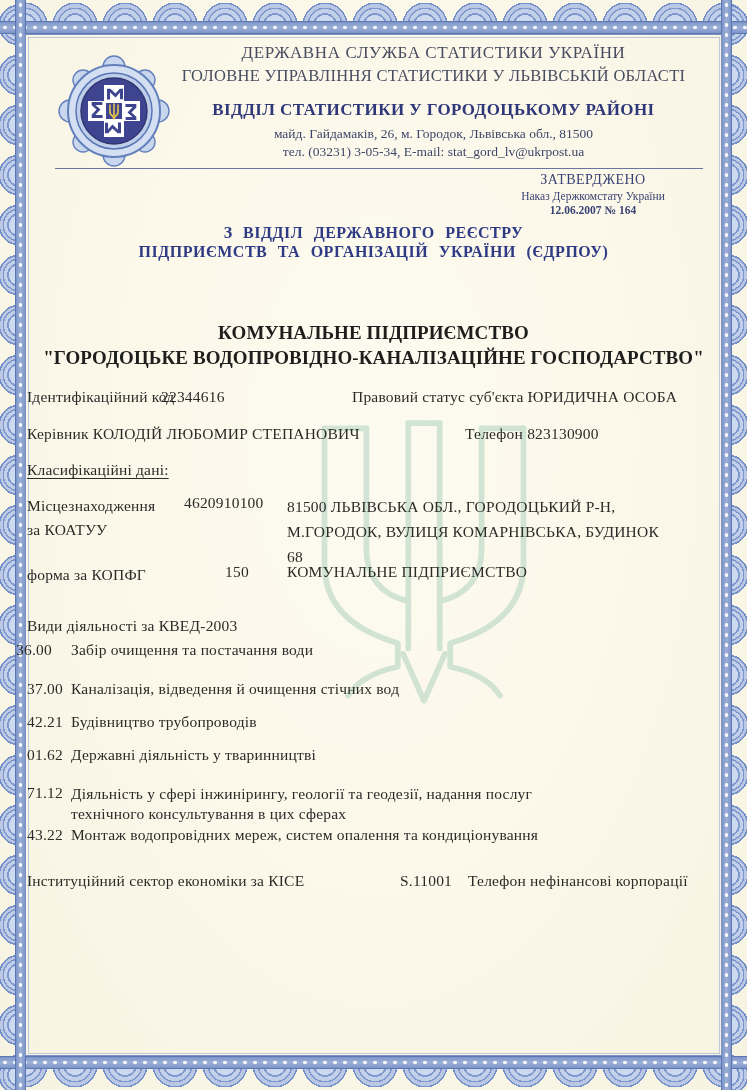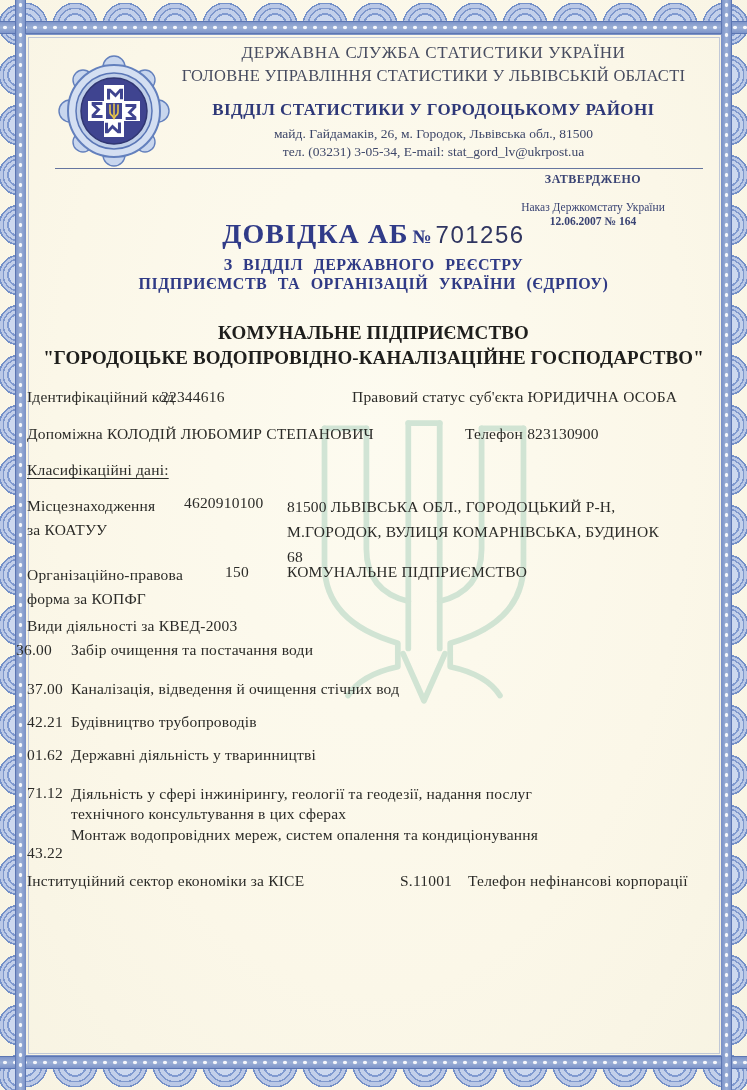--- a/index.html
+++ b/index.html
@@ -54,22 +54,22 @@
   .org-block{left:168px;right:48px;top:42px;text-align:center;line-height:1.34;}
   .org-l1{font-size:17px;letter-spacing:.6px;color:#474c60;}
   .org-l2{font-size:16.5px;letter-spacing:.3px;color:#474c60;}
   .org-l3{font-size:17px;font-weight:bold;letter-spacing:.4px;color:#2e3878;margin-top:12px;}
   .org-l4{font-size:13.5px;color:#3d4668;margin-top:3px;}
   .org-l5{font-size:13.5px;color:#3d4668;}
 
   .hr-line{left:55px;right:44px;top:168px;border-top:1.2px solid #65759f;}
 
   .approval{right:46px;top:172px;width:216px;text-align:center;color:#3a4474;line-height:1.2;}
-  .approval .a1{font-weight:bold;font-size:12px;letter-spacing:.5px;}
-  .approval .a2{font-size:11.5px;margin-top:15px;}
+  .approval .a1{font-weight:normal;font-size:14px;letter-spacing:.5px;}
+  .approval .a2{font-size:11.5px;margin-top:1px;}
   .approval .a3{font-size:11.5px;font-weight:bold;}
 
   
   .title-block{left:40px;right:40px;top:218px;text-align:center;color:#303b88;}
   .t-main{font-size:28px;font-weight:bold;letter-spacing:1px;}
   .t-no{font-size:19px;font-weight:bold;}
   .t-num{font-family:"Liberation Sans","DejaVu Sans",sans-serif;font-size:24px;color:#2f3560;letter-spacing:1.5px;font-weight:500;}
   .t-sub{font-size:16px;font-weight:bold;letter-spacing:.5px;word-spacing:6px;line-height:1.18;margin-top:6px;color:#2f3a85;}
 
   
@@ -150,65 +150,59 @@
 
   <div class="abs hr-line"></div>
 
   <div class="abs approval">
     <div class="a1">ЗАТВЕРДЖЕНО</div>
     <div class="a2">Наказ  Держкомстату України</div>
     <div class="a3">12.06.2007 № 164</div>
   </div>
 
   <div class="abs title-block">
-    <div>
-      <span class="t-main">ДОВІДКА  АБ</span>
-      <span class="t-no">№</span>
-      <span class="t-num">701256</span>
-    </div>
     <div class="t-sub">
       <div>З  ВІДДІЛ  ДЕРЖАВНОГО  РЕЄСТРУ</div>
       <div>ПІДПРИЄМСТВ  ТА  ОРГАНІЗАЦІЙ  УКРАЇНИ  (ЄДРПОУ)</div>
     </div>
   </div>
 
   <div class="abs company">
     <div>КОМУНАЛЬНЕ ПІДПРИЄМСТВО</div>
     <div>"ГОРОДОЦЬКЕ ВОДОПРОВІДНО-КАНАЛІЗАЦІЙНЕ ГОСПОДАРСТВО"</div>
   </div>
 
   <div class="abs body-txt" style="left:27px;top:388px;">Ідентифікаційний код</div>
   <div class="abs body-txt" style="left:161px;top:388px;">22344616</div>
   <div class="abs body-txt" style="left:352px;top:388px;">
     <span>Правовий статус суб'єкта</span>
     <span>ЮРИДИЧНА ОСОБА</span>
   </div>
 
   <div class="abs body-txt" style="left:27px;top:425px;">
-    <span>Допоміжна</span>
+    <span>Керівник</span>
     <span>КОЛОДІЙ ЛЮБОМИР СТЕПАНОВИЧ</span>
   </div>
   <div class="abs body-txt" style="left:465px;top:425px;">
     <span>Телефон</span>
     <span>823130900</span>
   </div>
 
   <div class="abs body-txt u" style="left:27px;top:461px;">Класифікаційні дані:</div>
 
   <div class="abs body-txt" style="left:27px;top:494px;line-height:24px;">
     <div>Місцезнаходження</div>
     <div>за КОАТУУ</div>
   </div>
   <div class="abs body-txt" style="left:184px;top:494px;">4620910100</div>
   <div class="abs body-txt kved-text" style="left:287px;top:494px;width:426px;line-height:25px;">81500 ЛЬВІВСЬКА ОБЛ., ГОРОДОЦЬКИЙ Р-Н,
 М.ГОРОДОК, ВУЛИЦЯ КОМАРНІВСЬКА, БУДИНОК
 68</div>
 
   <div class="abs body-txt" style="left:27px;top:563px;line-height:24px;">
-    <div>Організаційно-правова</div>
     <div>форма за КОПФГ</div>
   </div>
   <div class="abs body-txt" style="left:225px;top:563px;">150</div>
   <div class="abs body-txt" style="left:287px;top:563px;">КОМУНАЛЬНЕ ПІДПРИЄМСТВО</div>
 
   <div class="abs body-txt" style="left:27px;top:617px;">Види діяльності за КВЕД-2003</div>
 
   <div class="abs body-txt" style="left:16px;top:641px;text-align:center;">36.00</div>
   <div class="abs body-txt" style="left:71px;top:641px;">Забір очищення та постачання води</div>
 
@@ -218,20 +212,20 @@
   <div class="abs body-txt" style="left:27px;top:713px;">42.21</div>
   <div class="abs body-txt" style="left:71px;top:713px;">Будівництво трубопроводів</div>
 
   <div class="abs body-txt" style="left:27px;top:746px;">01.62</div>
   <div class="abs body-txt" style="left:71px;top:746px;">Державні діяльність у тваринництві</div>
 
   <div class="abs body-txt" style="left:27px;top:784px;">71.12</div>
   <div class="abs body-txt kved-text" style="left:71px;top:784px;width:560px;">Діяльність у сфері інжинірингу, геології та геодезії, надання послуг
 технічного консультування в цих сферах</div>
 
-  <div class="abs body-txt" style="left:27px;top:826px;margin-top:18px;">43.22</div>
+  <div class="abs body-txt" style="left:27px;top:826px;">43.22</div>
   <div class="abs body-txt" style="left:71px;top:826px;">Монтаж водопровідних мереж, систем опалення та кондиціонування</div>
 
   <div class="abs body-txt" style="left:27px;top:872px;">Інституційний сектор економіки за КІСЕ</div>
   <div class="abs body-txt" style="left:400px;top:872px;">S.11001</div>
   <div class="abs body-txt" style="left:468px;top:872px;">Телефон нефінансові корпорації</div>
 
 </div>
 
 </body></html>

